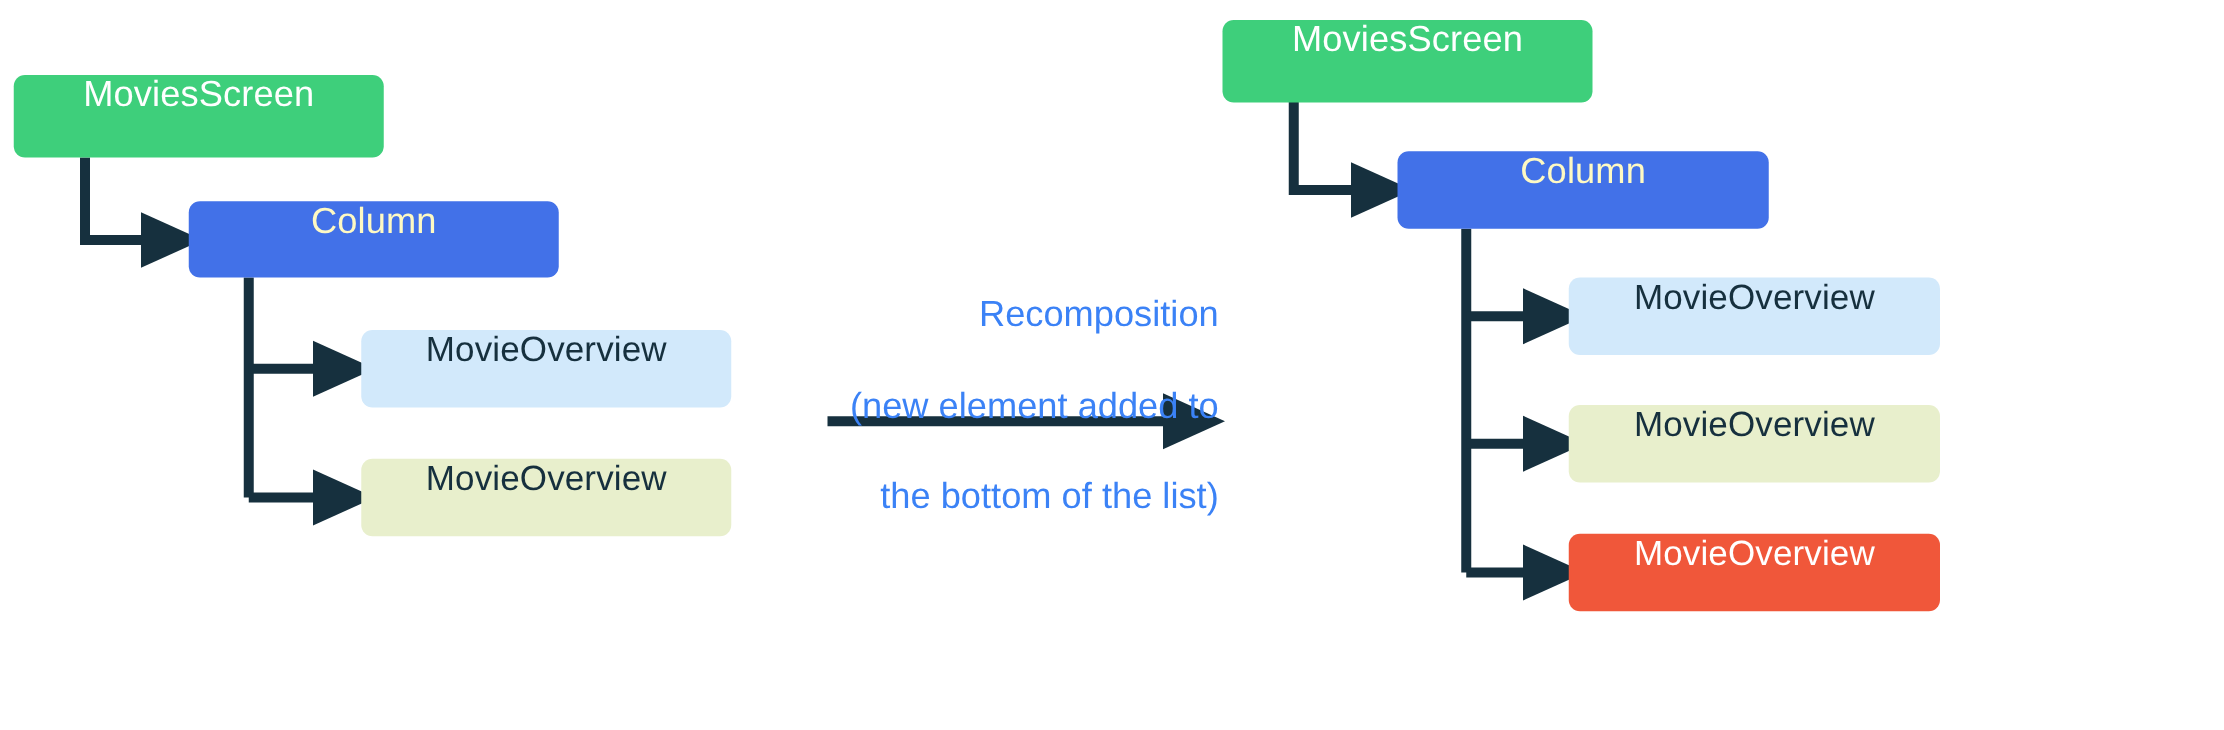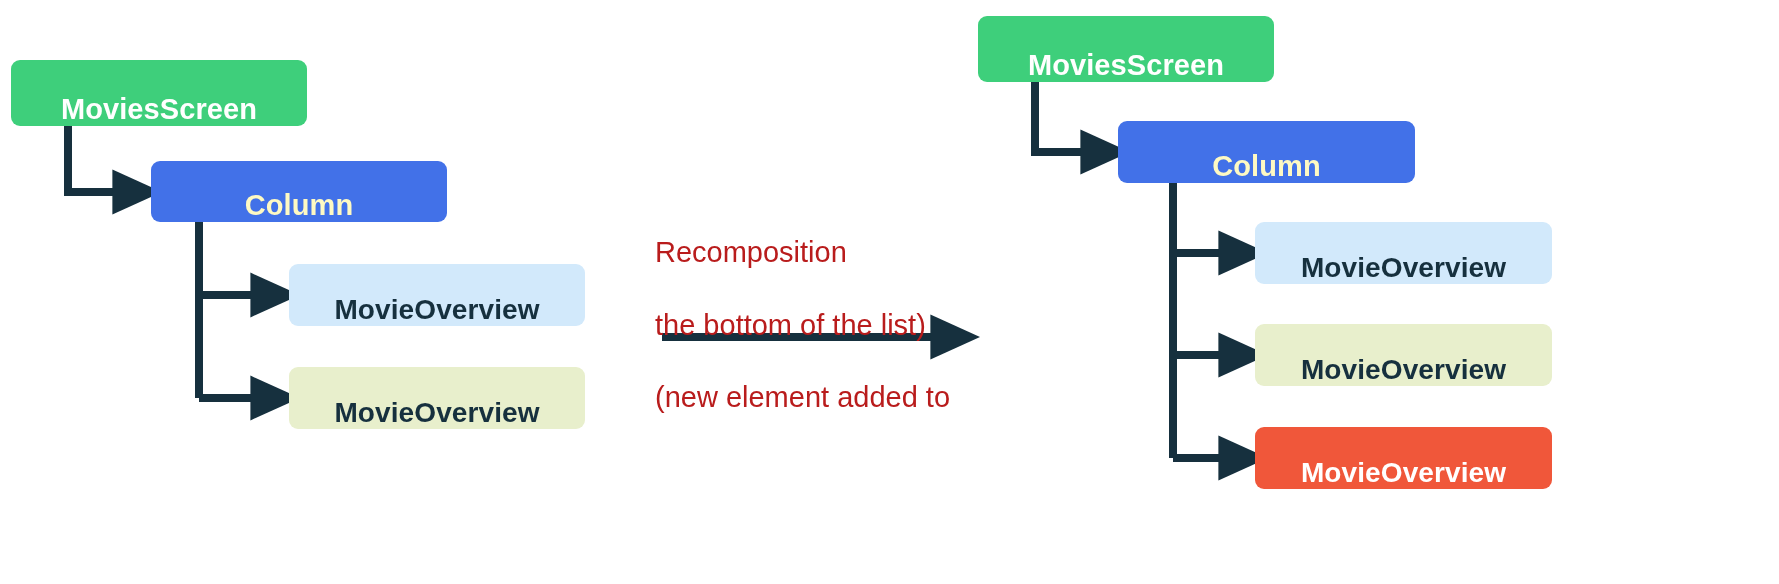--- a/index.html
+++ b/index.html
@@ -16,38 +16,37 @@
   }
   #stage {
     position: absolute;
     left: 0; top: 0;
     width: 1779px;
     height: 584px;
   }
   .node {
     position: absolute;
     display: flex;
-    align-items: flex-end;
+    align-items: flex-start;
     justify-content: center;
     border-radius: 9px;
     box-sizing: border-box;
     white-space: nowrap;
     letter-spacing: 0.1px;
-    font-weight: bold;
   }
   .node.green   { background: #3ECF7B; color: #ffffff; }
   .node.blue    { background: #4271E8; color: #fef9c3; }
   .node.ltblue  { background: #D2E9FB; color: #16303E; }
   .node.yellow  { background: #E8EFCC; color: #16303E; }
   .node.orange  { background: #F0573A; color: #ffffff; }
 
   .caption {
     position: absolute;
-    color: #b91c1c;
-    text-align: left;
+    color: #3b82f6;
+    text-align: right;
     line-height: 1.25;
     white-space: pre-line;
   }
   svg.edges {
     position: absolute;
     left: 0; top: 0;
     width: 1779px;
     height: 584px;
     overflow: visible;
     pointer-events: none;
@@ -102,22 +101,22 @@
   <div class="node ltblue" style="left:289px; top:264px; width:296px; height:62px; font-size:28px;">
     <span>MovieOverview</span>
   </div>
 
   <div class="node yellow" style="left:289px; top:367px; width:296px; height:62px; font-size:28px;">
     <span>MovieOverview</span>
   </div>
 
   <div class="caption" style="left:655px; top:198px; width:320px; font-size:29px;">
     <div>Recomposition</div>
+    <div>(new element added to</div>
     <div>the bottom of the list)</div>
-    <div>(new element added to</div>
   </div>
 
   <div class="node green" style="left:978px; top:16px; width:296px; height:66px; font-size:29px;">
     <span>MoviesScreen</span>
   </div>
 
   <div class="node blue" style="left:1118px; top:121px; width:297px; height:62px; font-size:29px;">
     <span>Column</span>
   </div>
 

